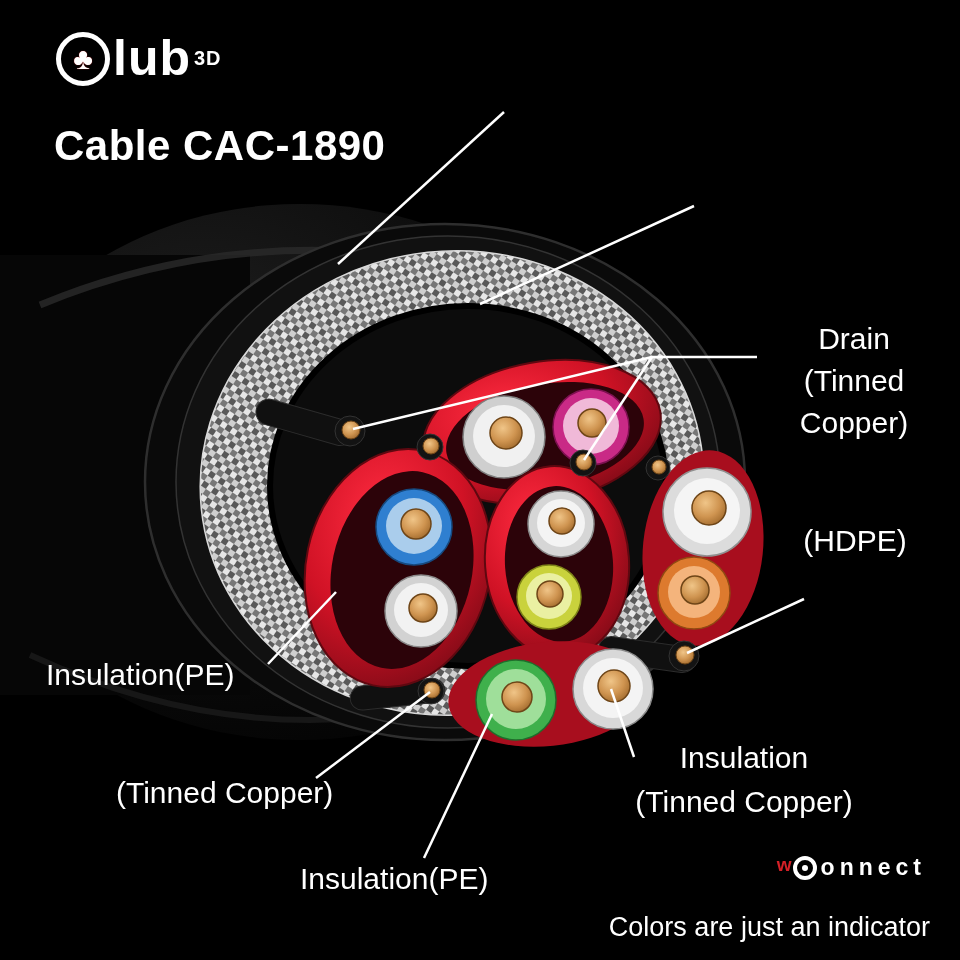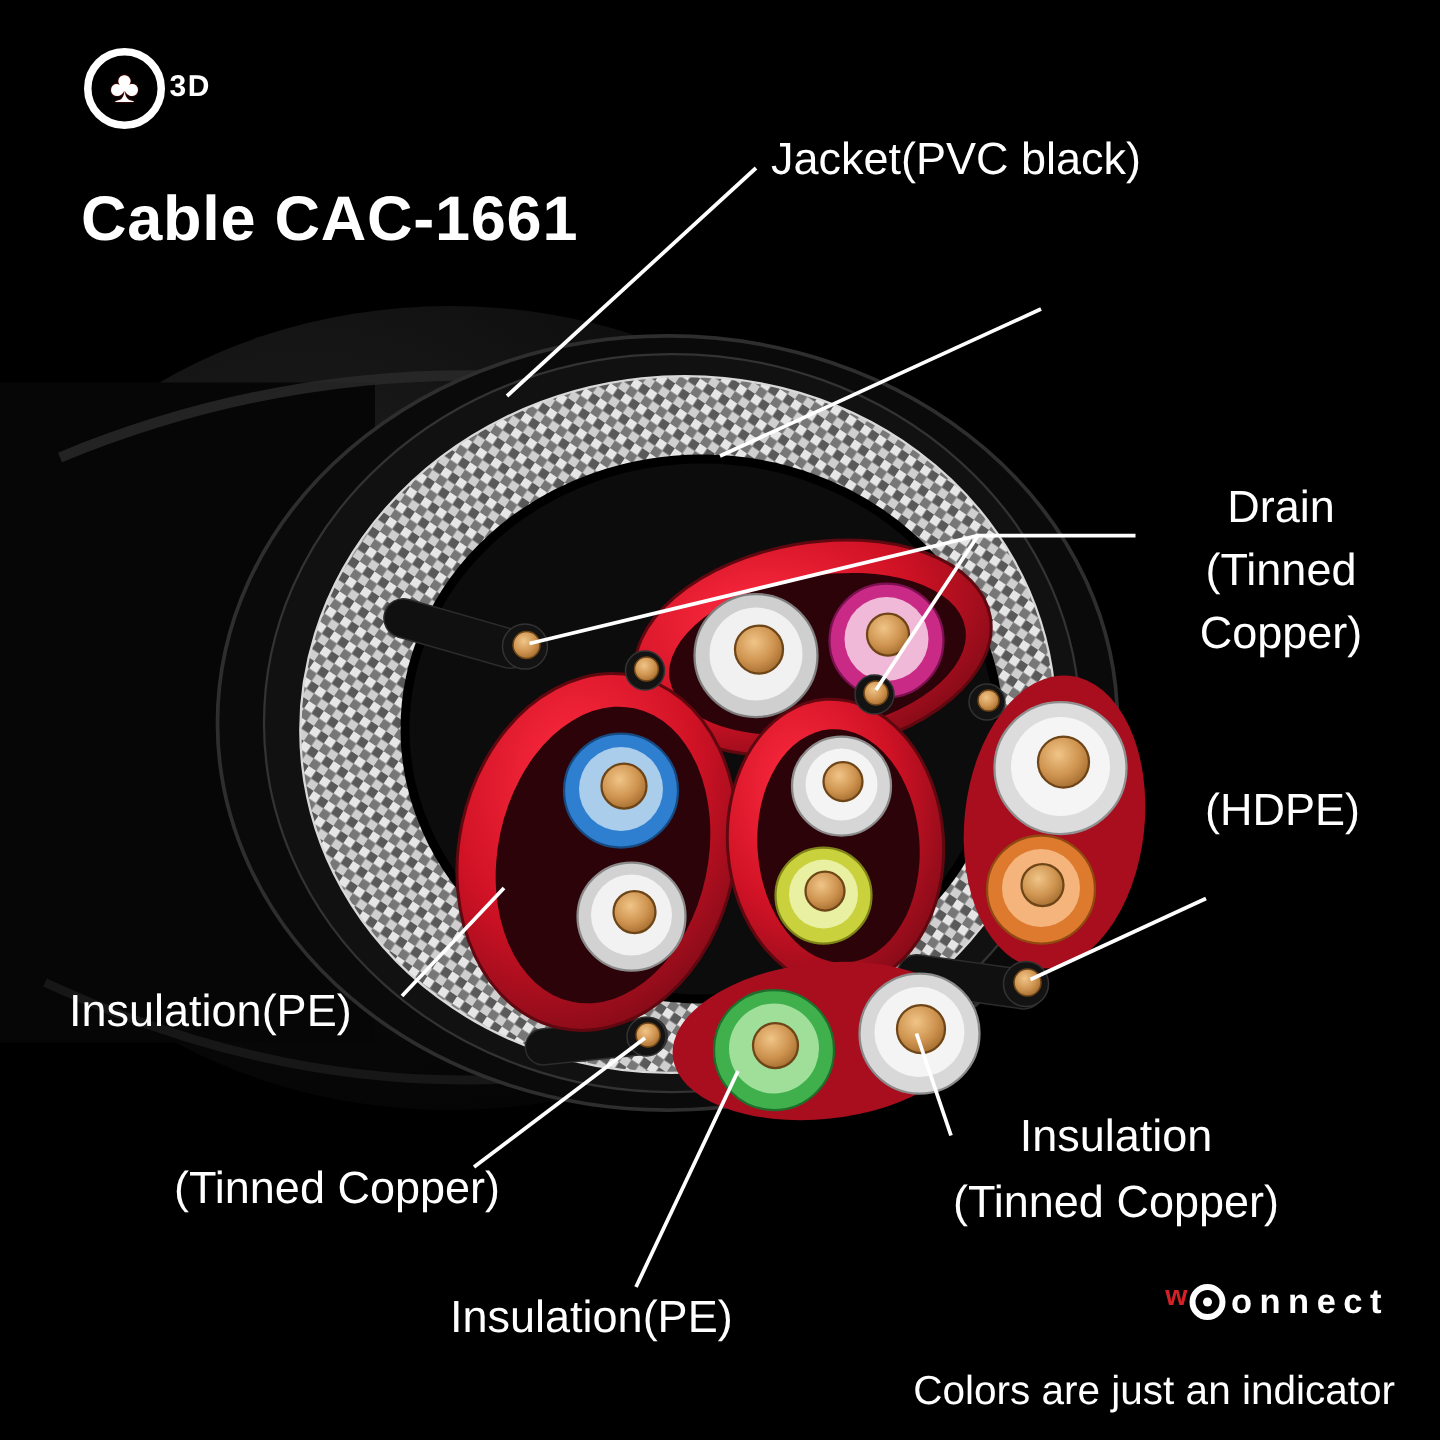--- a/index.html
+++ b/index.html
@@ -194,26 +194,26 @@
       <line x1="316" y1="778" x2="430" y2="692"></line>
       <line x1="424" y1="858" x2="492" y2="714"></line>
       <line x1="634" y1="757" x2="611" y2="689"></line>
     </g>
   </svg>
 
   <div class="logo">
     <span class="clover-ring">
       <span class="clover">♣</span>
     </span>
+    <span class="logo-word">lub</span>
     <span class="logo-sup">3D</span>
   </div>
 
-  <div class="page-title">Cable CAC-1661</div>
-
-  <div class="callout lbl-jacket">Jacket(PVC black)</div>
+  <div class="page-title">Cable CAC-1890</div>
+
 
 
   <div class="callout center lbl-drain">
     <div>Drain</div>
     <div>(Tinned</div>
     <div>Copper)</div>
   </div>
 
   <div class="callout center lbl-hdpe">
     <div>(HDPE)</div>

